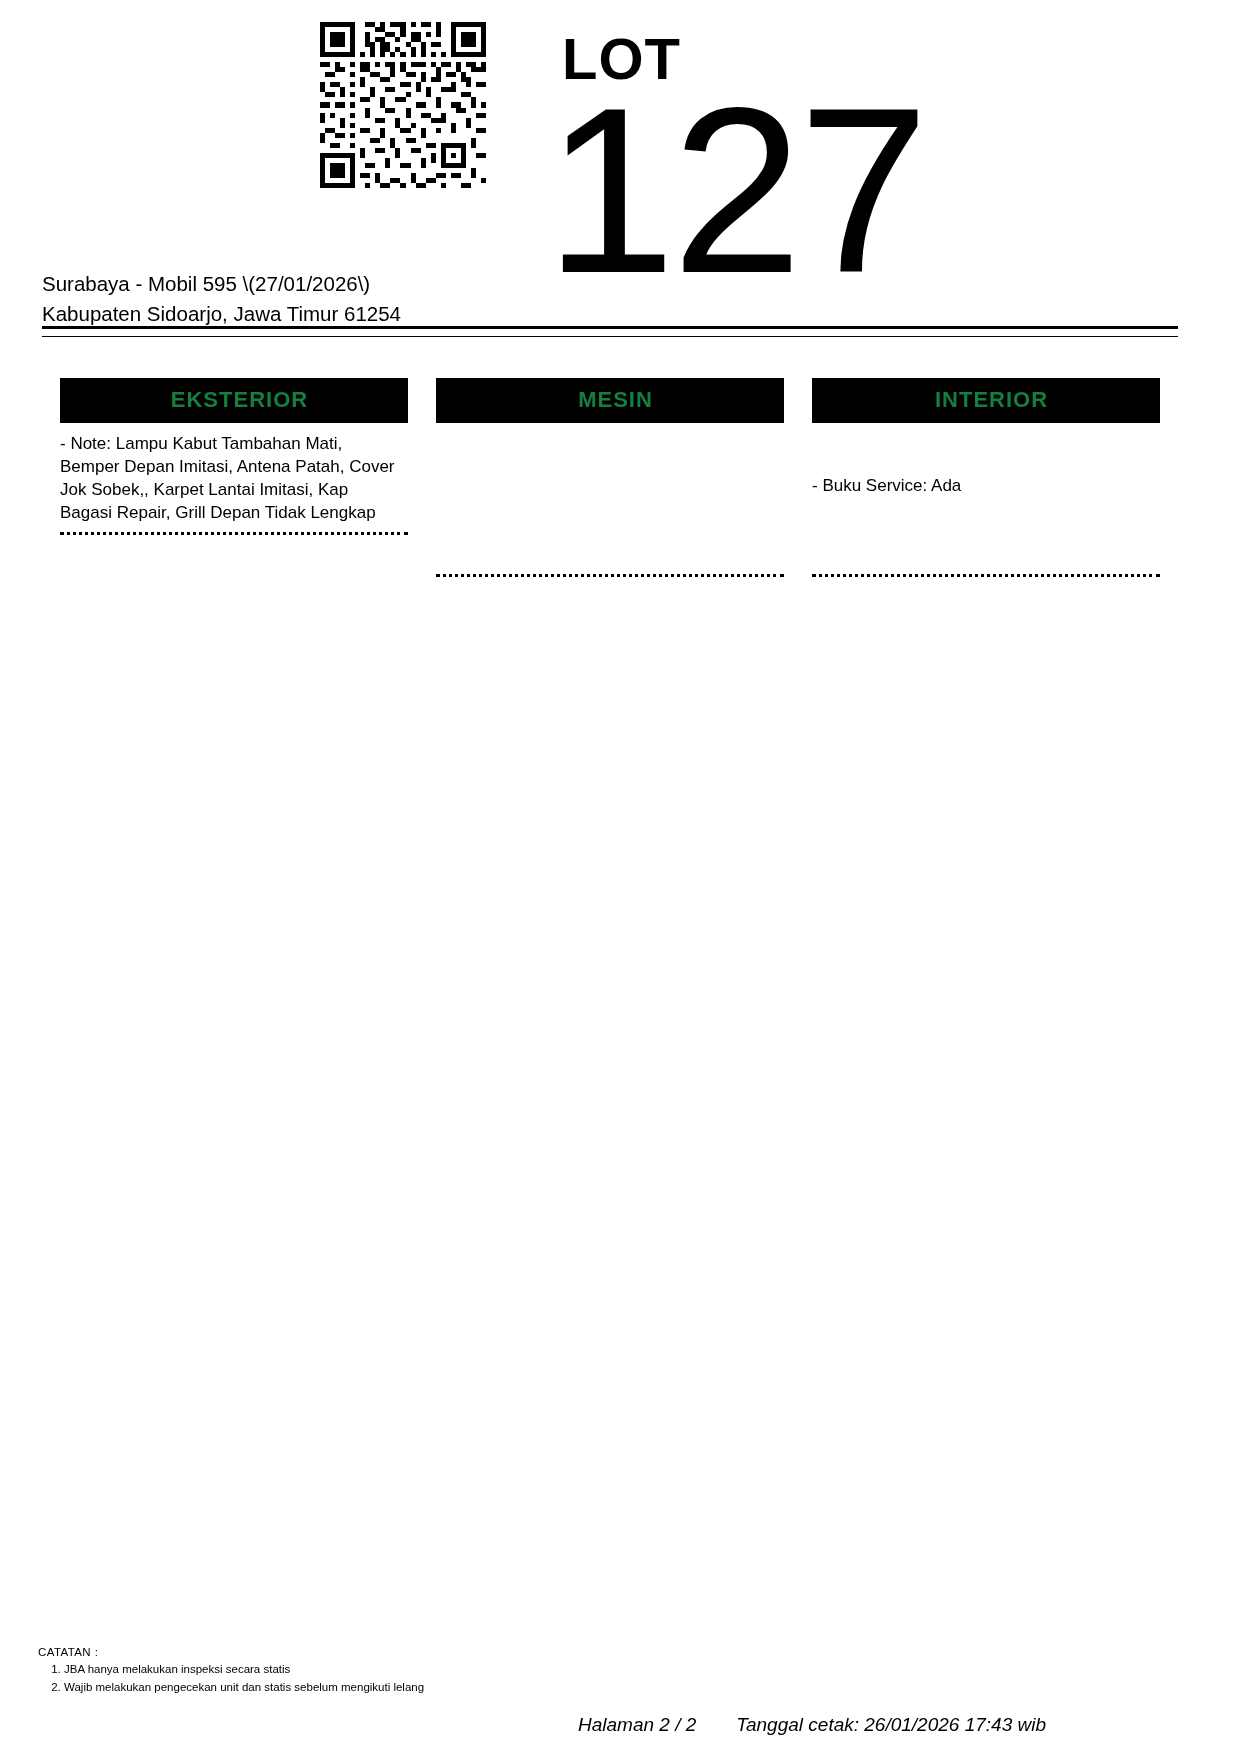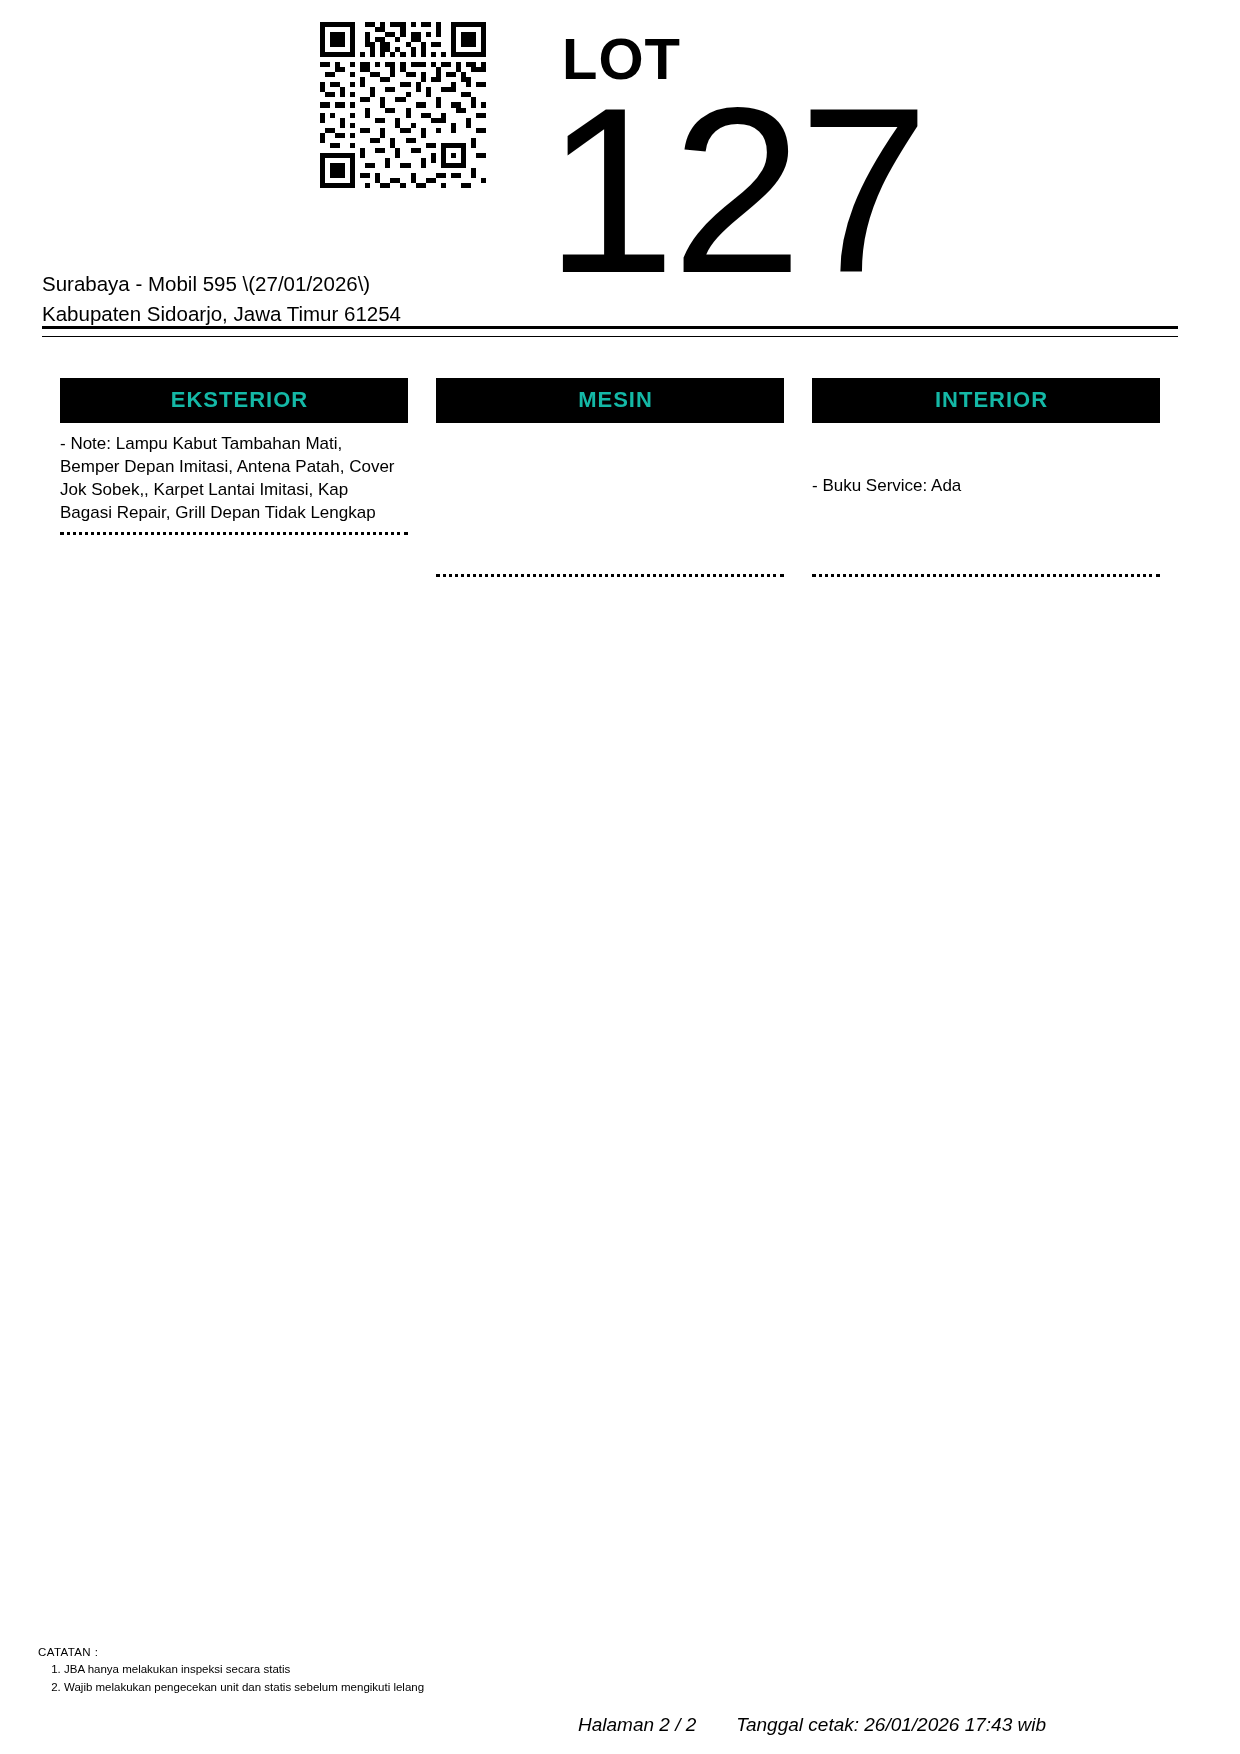--- a/index.html
+++ b/index.html
@@ -86,21 +86,21 @@
     position: absolute;
     left: 60px;
     top: 378px;
     width: 1110px;
     display: flex;
     gap: 28px;
   }
   .col { width: 348px; }
   .col-head {
     background: #000;
-    color: #14b8a6;
+    color: #15803d;
     text-align: center;
     font-size: 22px;
     font-weight: bold;
     letter-spacing: 1px;
     padding: 9px 0 10px 11px;
   }
   .col-body {
     margin-top: 10px;
     font-size: 17px;
     line-height: 1.35;

